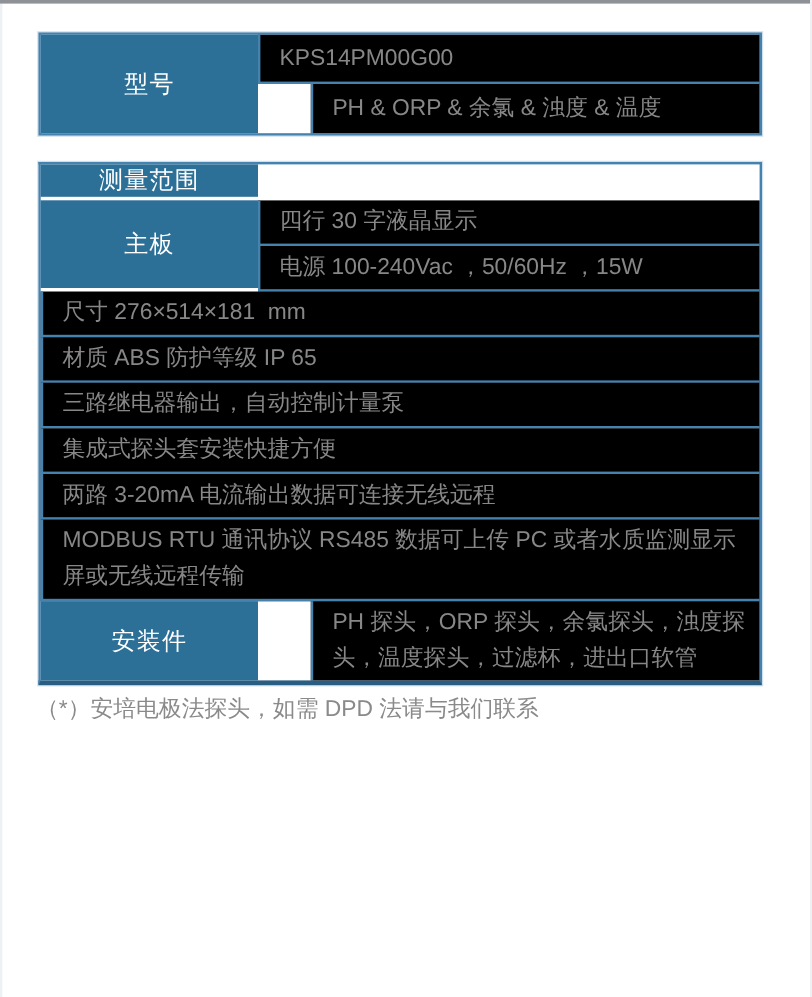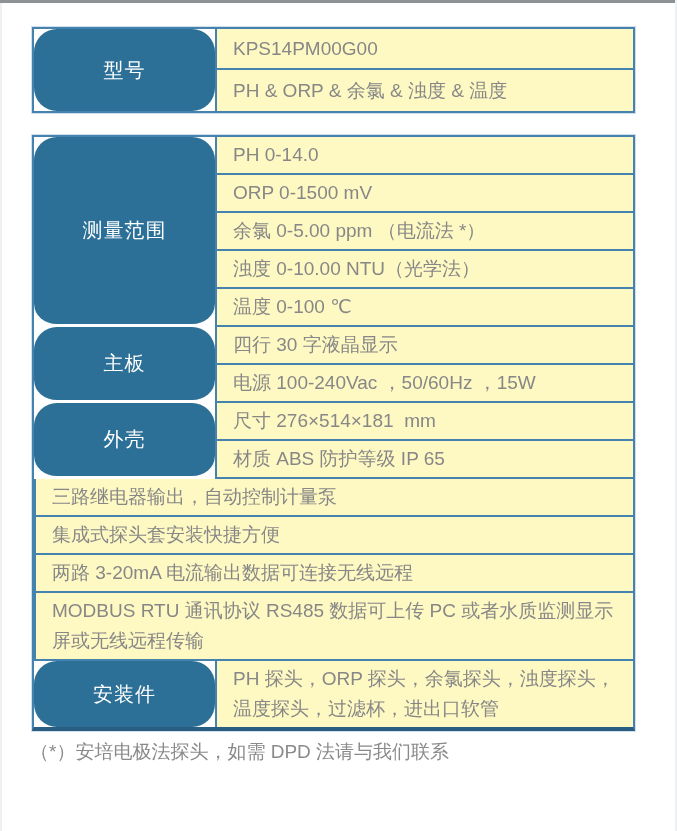--- a/index.html
+++ b/index.html
@@ -54,40 +54,39 @@
   .category-cell {
     flex: 0 0 181px;
     width: 181px;
     background: var(--cat-bg);
     color: var(--cat-text);
     display: flex;
     align-items: center;
     justify-content: center;
     font-size: 20px;
     letter-spacing: 1px;
-    border-radius: 23px;
   }
   .spec-section:not(:last-child) .category-cell { border-bottom: 3px solid #ffffff; text-align: center; }
   .rows { flex: 1; display: flex; flex-direction: column; }
   .spec-row {
     box-sizing: border-box;
     border-left: 2px solid var(--border);
     border-bottom: 2px solid var(--border);
     min-height: 37px;
     padding: 3px 12px 3px 16px;
     display: flex;
     align-items: center;
     font-size: 19px;
     line-height: 30px;
     color: var(--cell-text);
     white-space: pre-wrap;
-    background: #fef9c3;
+    background: #000000;
   }
   .spec-row:last-child { border-bottom: 2px solid var(--border); }
-  .spec-section:last-child .spec-row:last-child { border-bottom: none; }
+  .spec-section:last-child .spec-row:last-child { border-bottom: none; margin-left: 44px; }
   .spec-table.model .spec-row { min-height: 41px; }
   .footnote {
     margin: 8px 0 0 30px;
     font-size: 19px;
     line-height: 26px;
     color: var(--footnote-text);
     white-space: pre-wrap;
   }
 </style>
 </head>
@@ -101,37 +100,29 @@
           <div class="category-cell">型号</div>
           <div class="rows">
             <div class="spec-row">KPS14PM00G00</div>
             <div class="spec-row">PH &amp; ORP &amp; 余氯 &amp; 浊度 &amp; 温度</div>
           </div>
         </div>
       </div>
       <div class="spec-table specs">
         <div class="spec-section">
           <div class="category-cell">测量范围</div>
-          <div class="rows">
-            <div class="spec-row">PH 0-14.0</div>
-            <div class="spec-row">ORP 0-1500 mV</div>
-            <div class="spec-row">余氯 0-5.00 ppm （电流法 *）</div>
-            <div class="spec-row">浊度 0-10.00 NTU（光学法）</div>
-            <div class="spec-row">温度 0-100 ℃</div>
-          </div>
         </div>
         <div class="spec-section">
           <div class="category-cell">主板</div>
           <div class="rows">
             <div class="spec-row">四行 30 字液晶显示</div>
             <div class="spec-row">电源 100-240Vac ，50/60Hz ，15W</div>
           </div>
         </div>
         <div class="spec-section">
-          <div class="category-cell">外壳</div>
           <div class="rows">
             <div class="spec-row">尺寸 276×514×181  mm</div>
             <div class="spec-row">材质 ABS 防护等级 IP 65</div>
           </div>
         </div>
         <div class="spec-section">
           <div class="rows">
             <div class="spec-row">三路继电器输出，自动控制计量泵</div>
             <div class="spec-row">集成式探头套安装快捷方便</div>
             <div class="spec-row">两路 3-20mA 电流输出数据可连接无线远程</div>

